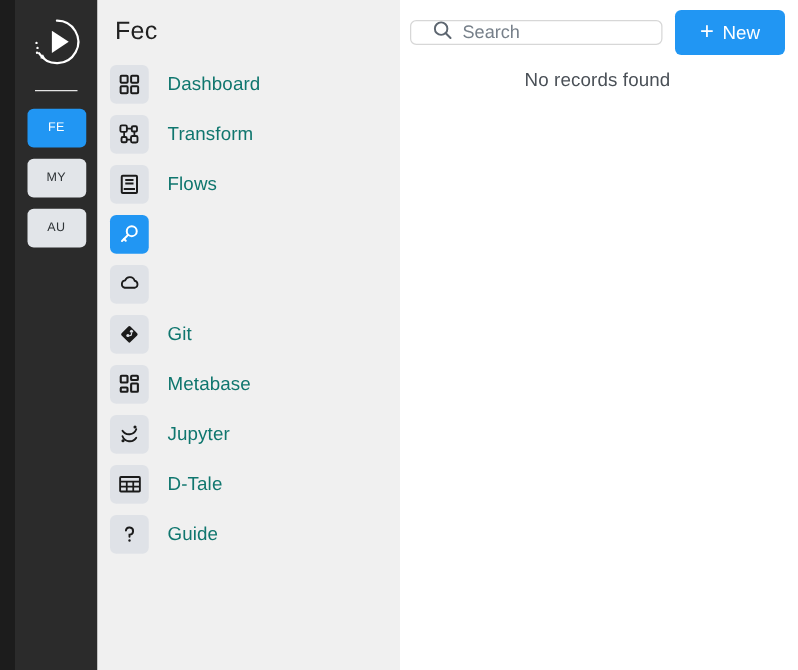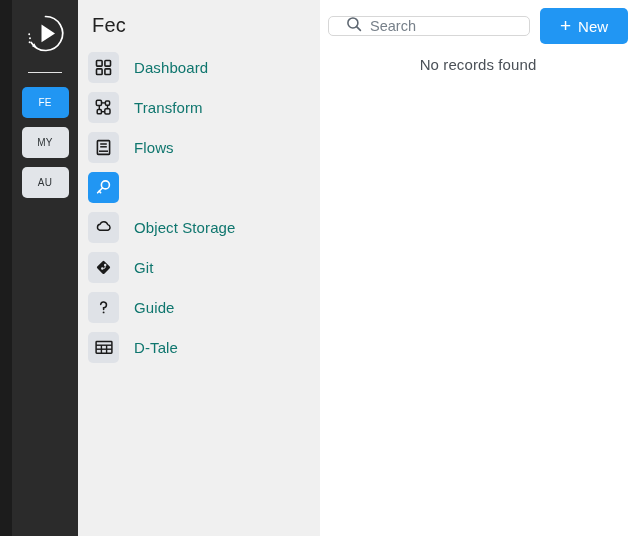--- a/index.html
+++ b/index.html
@@ -282,59 +282,80 @@
       </span>
     </a>
 
 
     <a class="nav-item">
       <span class="nav-icon">
         <svg width="18" height="18" viewBox="0 0 18 18" fill="none">
           <path d="M4.8 12.2 A3.0 3.0 0 0 1 5.1 6.3 A4.0 4.0 0 0 1 12.7 6.6 A2.9 2.9 0 0 1 13.0 12.2 Z" stroke="currentColor" stroke-width="1.45" stroke-linejoin="round"></path>
         </svg>
       </span>
-      <span class="nav-label">Object Storage</span>
     </a>
 
     <a class="nav-item">
       <span class="nav-icon">
         <svg width="17" height="17" viewBox="0 0 17 17" fill="none">
           <rect x="8.5" y="1.4" width="10.0" height="10.0" rx="1.2" transform="rotate(45 8.5 1.4)" fill="currentColor"></rect>
           <circle cx="10.2" cy="6.0" r="1.25" fill="#dfe2e7"></circle>
           <circle cx="7.3" cy="9.4" r="1.25" fill="#dfe2e7"></circle>
           <path d="M10.2 7.2 V8.1 A1.3 1.3 0 0 1 8.9 9.4 H8.4" stroke="#dfe2e7" stroke-width="1.0" fill="none"></path>
         </svg>
       </span>
       <span class="nav-label">Git</span>
     </a>
 
-
-
-
-    <a class="nav-item">
-      <span class="nav-icon">
-        <svg width="17" height="17" viewBox="0 0 17 17" fill="none">
-          <path d="M5.7 5.4 A2.9 2.9 0 1 1 8.6 8.8 V10.4" stroke="currentColor" stroke-width="1.55" fill="none" stroke-linecap="round"></path>
-          <circle cx="8.6" cy="13.4" r="0.95" fill="currentColor"></circle>
-        </svg>
-      </span>
-      <span class="nav-label">Guide</span>
-    </a>
+    <a class="nav-item">
+      <span class="nav-icon">
+        <svg width="17" height="17" viewBox="0 0 17 17" fill="none">
+          <rect x="1.6" y="1.6" width="5.4" height="5.4" rx="0.7" stroke="currentColor" stroke-width="1.7"></rect>
+          <rect x="9.9" y="1.6" width="5.4" height="3.4" rx="0.7" stroke="currentColor" stroke-width="1.7"></rect>
+          <rect x="1.6" y="11.0" width="5.4" height="3.4" rx="0.7" stroke="currentColor" stroke-width="1.7"></rect>
+          <rect x="9.9" y="7.8" width="5.4" height="6.6" rx="0.7" stroke="currentColor" stroke-width="1.7"></rect>
+        </svg>
+      </span>
+      <span class="nav-label">Metabase</span>
+    </a>
+
+    <a class="nav-item">
+      <span class="nav-icon">
+        <svg width="17" height="17" viewBox="0 0 17 17" fill="none">
+          <path d="M3.0 5.6 A6.2 6.2 0 0 0 14.0 4.4" stroke="currentColor" stroke-width="1.5" fill="none" stroke-linecap="round"></path>
+          <path d="M3.0 10.0 A6.2 6.2 0 0 0 14.0 11.2" stroke="currentColor" stroke-width="1.5" fill="none" stroke-linecap="round"></path>
+          <circle cx="13.0" cy="2.6" r="1.25" fill="currentColor"></circle>
+          <circle cx="3.4" cy="13.6" r="1.25" fill="currentColor"></circle>
+        </svg>
+      </span>
+      <span class="nav-label">Jupyter</span>
+    </a>
+
 
     <a class="nav-item">
       <span class="nav-icon">
         <svg width="18" height="15" viewBox="0 0 18 15" fill="none">
           <rect x="1.1" y="1.6" width="15.8" height="11.6" rx="0.7" stroke="currentColor" stroke-width="1.5"></rect>
           <path d="M1.1 5.2 H16.9" stroke="currentColor" stroke-width="1.4"></path>
           <path d="M1.1 9.2 H16.9" stroke="currentColor" stroke-width="1.4"></path>
           <path d="M6.4 5.2 V13.2" stroke="currentColor" stroke-width="1.4"></path>
           <path d="M11.6 5.2 V13.2" stroke="currentColor" stroke-width="1.4"></path>
         </svg>
       </span>
       <span class="nav-label">D-Tale</span>
+    </a>
+
+    <a class="nav-item">
+      <span class="nav-icon">
+        <svg width="17" height="17" viewBox="0 0 17 17" fill="none">
+          <path d="M5.7 5.4 A2.9 2.9 0 1 1 8.6 8.8 V10.4" stroke="currentColor" stroke-width="1.55" fill="none" stroke-linecap="round"></path>
+          <circle cx="8.6" cy="13.4" r="0.95" fill="currentColor"></circle>
+        </svg>
+      </span>
+      <span class="nav-label">Guide</span>
     </a>
 
   </nav>
 
   <main class="main">
 
     <div class="toolbar">
 
       <div class="search-box">
         <span>

